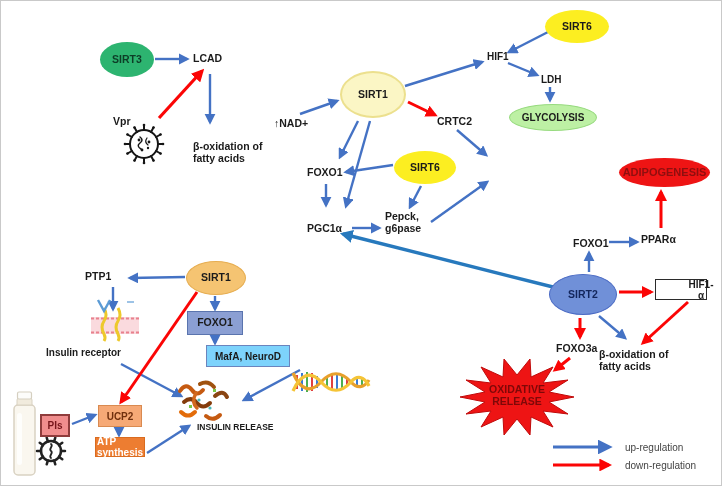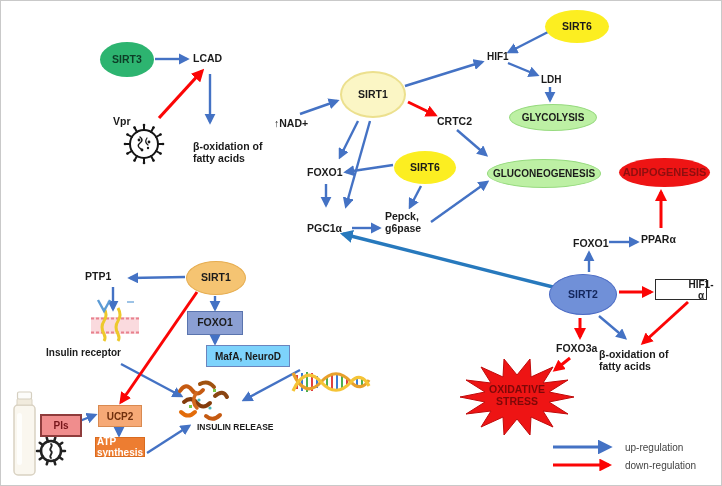--- a/index.html
+++ b/index.html
@@ -200,52 +200,51 @@
         <line x1="58.1" y1="444.1" x2="61.3" y2="441.8"></line>
       <path d="M50,443 c3,2 -3,5 0,7 c3,2 -3,5 0,7" stroke-width="1.8"></path>
     </g>
   </svg>
 
   <div class="node ellipse green-el" style="left:99px;top:41px;width:54px;height:35px;">SIRT3</div>
   <div class="node ellipse paleyellow" style="left:339px;top:70px;width:66px;height:47px;">SIRT1</div>
   <div class="node ellipse yellow" style="left:544px;top:9px;width:64px;height:33px;">SIRT6</div>
   <div class="node ellipse yellow" style="left:393px;top:150px;width:62px;height:33px;">SIRT6</div>
   <div class="node ellipse ltgreen" style="left:508px;top:103px;width:88px;height:27px;">GLYCOLYSIS</div>
-  <div class="node ellipse ltgreen" style="left:486px;top:158px;width:114px;height:29px;">GLUCONEOGENESIS</div>
   <div class="node ellipse redfill" style="left:618px;top:157px;width:91px;height:29px;">ADIPOGENESIS</div>
   <div class="node ellipse blue-el" style="left:548px;top:273px;width:68px;height:41px;">SIRT2</div>
   <div class="node ellipse orange-el" style="left:185px;top:260px;width:60px;height:34px;">SIRT1</div>
 
   <div class="node hifbox" style="left:654px;top:278px;width:52px;height:21px;padding-left:40px;">HIF1-α</div>
   <div class="node bluebox" style="left:186px;top:310px;width:56px;height:24px;">FOXO1</div>
   <div class="node whitebox" style="left:171px;top:344px;width:84px;height:22px;font-size:10px;">MafA, NeuroD</div>
   <div class="node ucp2box" style="left:97px;top:404px;width:44px;height:22px;">UCP2</div>
   <div class="node atpbox" style="left:94px;top:436px;width:50px;height:20px;">ATP
 synthesis</div>
-  <div class="node pisbox" style="left:39px;top:413px;width:42px;height:23px;">PIs</div>
+  <div class="node pisbox" style="left:39px;top:413px;width:30px;height:23px;">PIs</div>
 
   <div class="lbl" style="left:192px;top:51px;">LCAD</div>
   <div class="lbl" style="left:112px;top:114px;">Vpr</div>
   <div class="lbl" style="left:192px;top:139px;">β-oxidation of
 fatty acids</div>
   <div class="lbl" style="left:273px;top:116px;">↑NAD+</div>
   <div class="lbl" style="left:486px;top:50px;font-size:10px;">HIF1</div>
   <div class="lbl" style="left:540px;top:73px;font-size:10px;">LDH</div>
   <div class="lbl" style="left:436px;top:114px;">CRTC2</div>
   <div class="lbl" style="left:306px;top:165px;">FOXO1</div>
   <div class="lbl" style="left:306px;top:221px;">PGC1α</div>
   <div class="lbl" style="left:384px;top:209px;">Pepck,
 g6pase</div>
   <div class="lbl" style="left:572px;top:236px;">FOXO1</div>
   <div class="lbl" style="left:640px;top:232px;">PPARα</div>
   <div class="lbl" style="left:555px;top:341px;">FOXO3a</div>
   <div class="lbl" style="left:598px;top:347px;">β-oxidation of
 fatty acids</div>
   <div class="lbl oxtxt" style="left:466px;top:382px;width:100px;">OXIDATIVE
-STRESS</div>
+RELEASE</div>
   <div class="lbl" style="left:84px;top:269px;">PTP1</div>
   <div class="lbl" style="left:45px;top:346px;font-size:10px;">Insulin receptor</div>
   <div class="lbl" style="left:196px;top:421px;font-size:8.5px;">INSULIN RELEASE</div>
 
   <div class="lbl legendtxt" style="left:624px;top:441px;">up-regulation</div>
   <div class="lbl legendtxt" style="left:624px;top:459px;">down-regulation</div>
 
 </div>
 
 </body></html>

